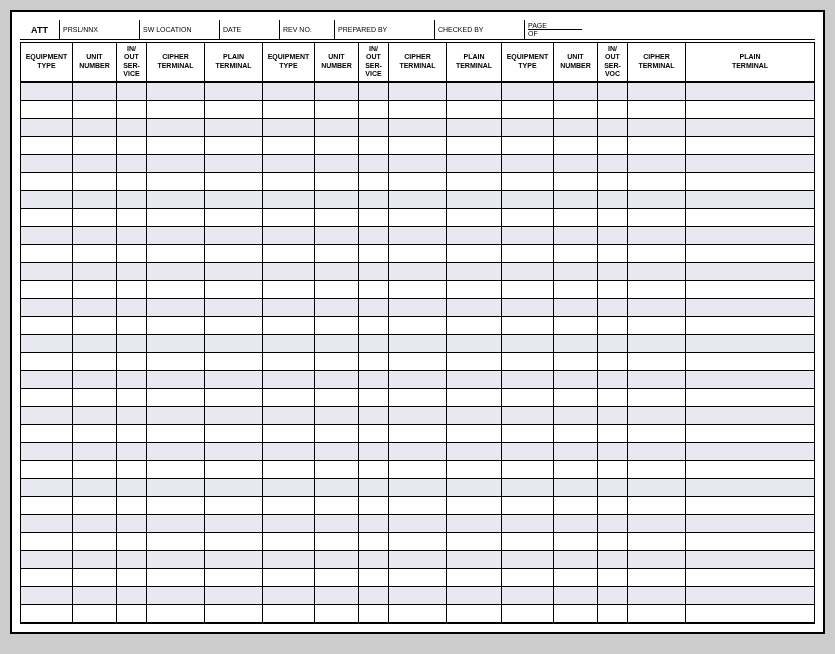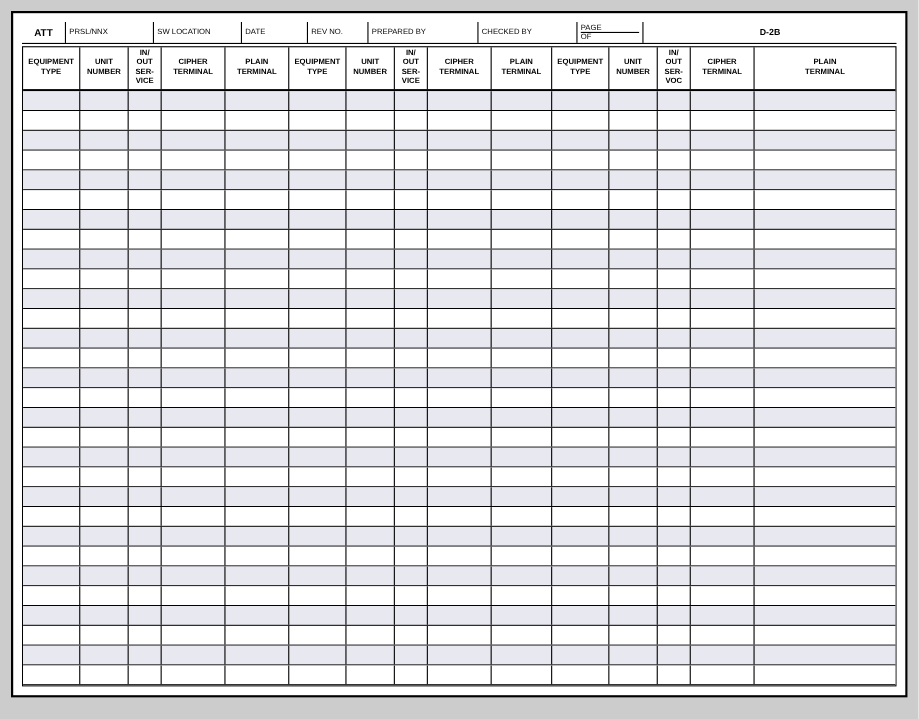--- a/index.html
+++ b/index.html
@@ -120,23 +120,20 @@
     </div>
     <div class="header-cell prepby-cell">
       <span style="font-size:7px;">PREPARED BY</span>
     </div>
     <div class="header-cell chkby-cell">
       <span style="font-size:7px;">CHECKED BY</span>
     </div>
     <div class="header-cell page-cell">
       <span style="font-size:7px;">PAGE</span>
       <span style="font-size:7px; border-top:1px solid #000; width:100%;">OF</span>
-    </div>
-    <div class="header-cell d2b-cell" style="flex:1;">
-      <span>D-2B</span>
     </div>
   </div>
 
   <div class="table-container">
 
     <div class="col-headers">
       <div class="col-header c-eq-type" style="white-space:pre-line;">EQUIPMENT
 TYPE</div>
       <div class="col-header c-unit-num" style="white-space:pre-line;">UNIT
 NUMBER</div>

